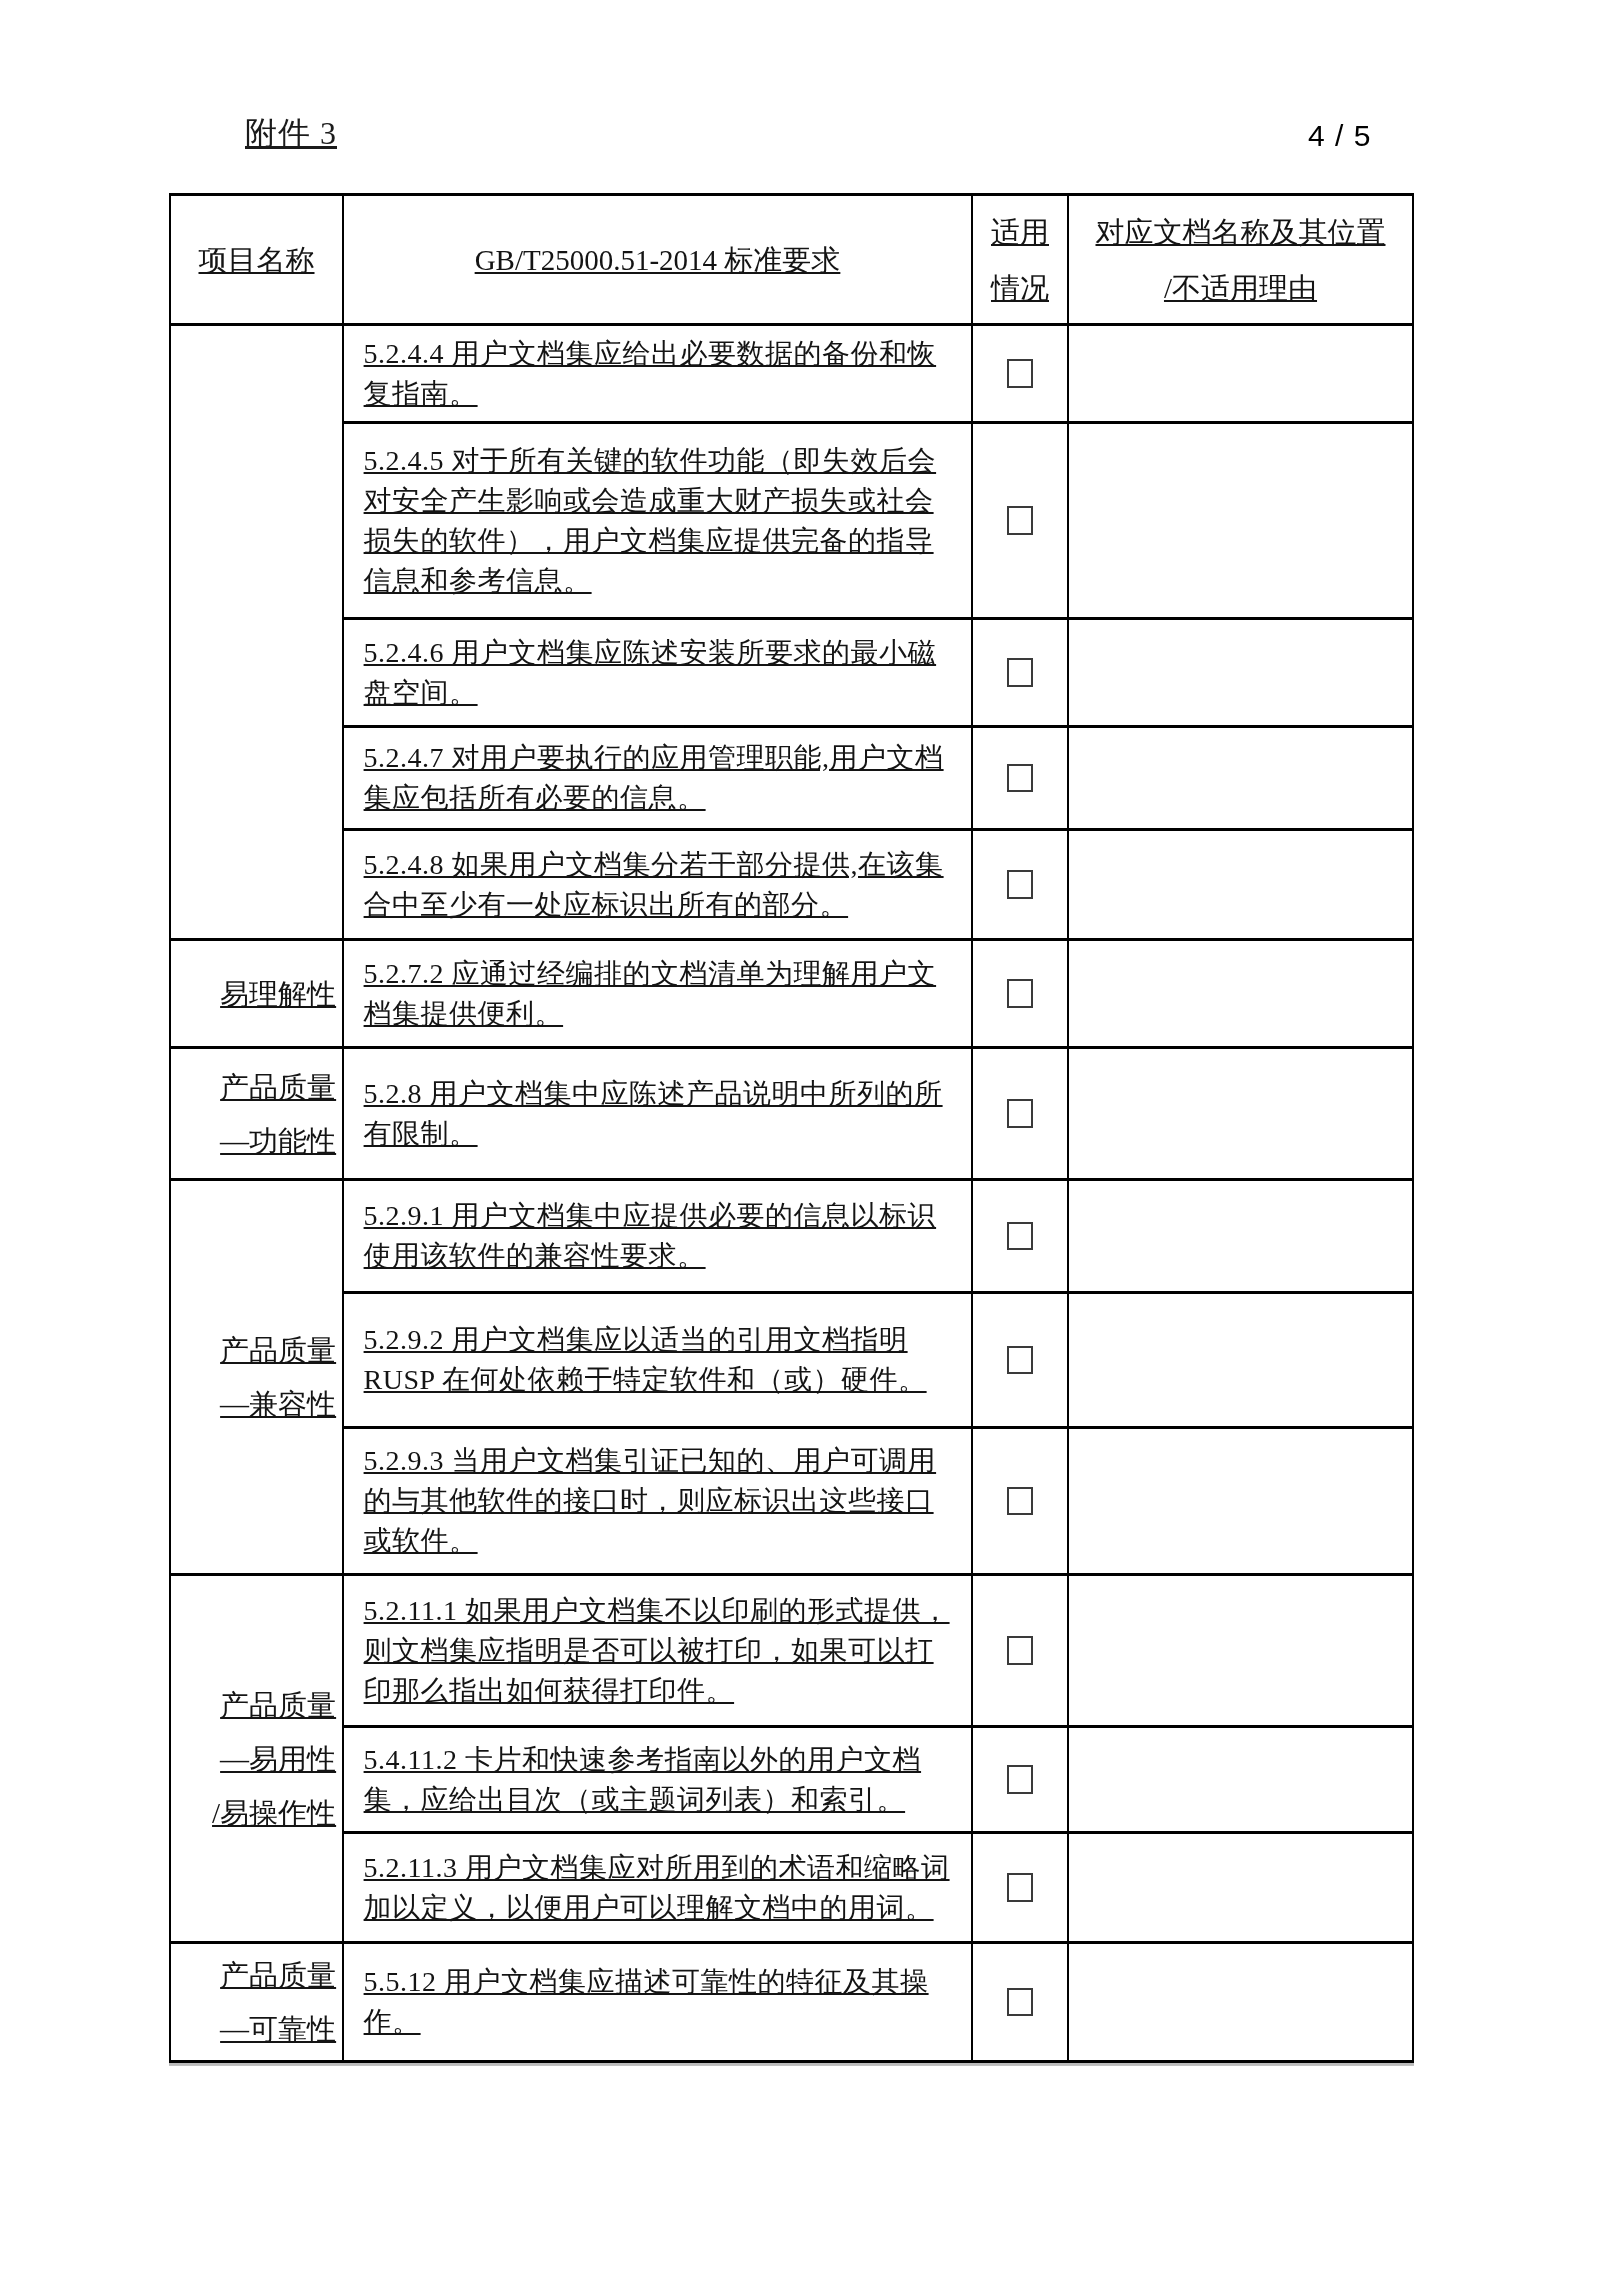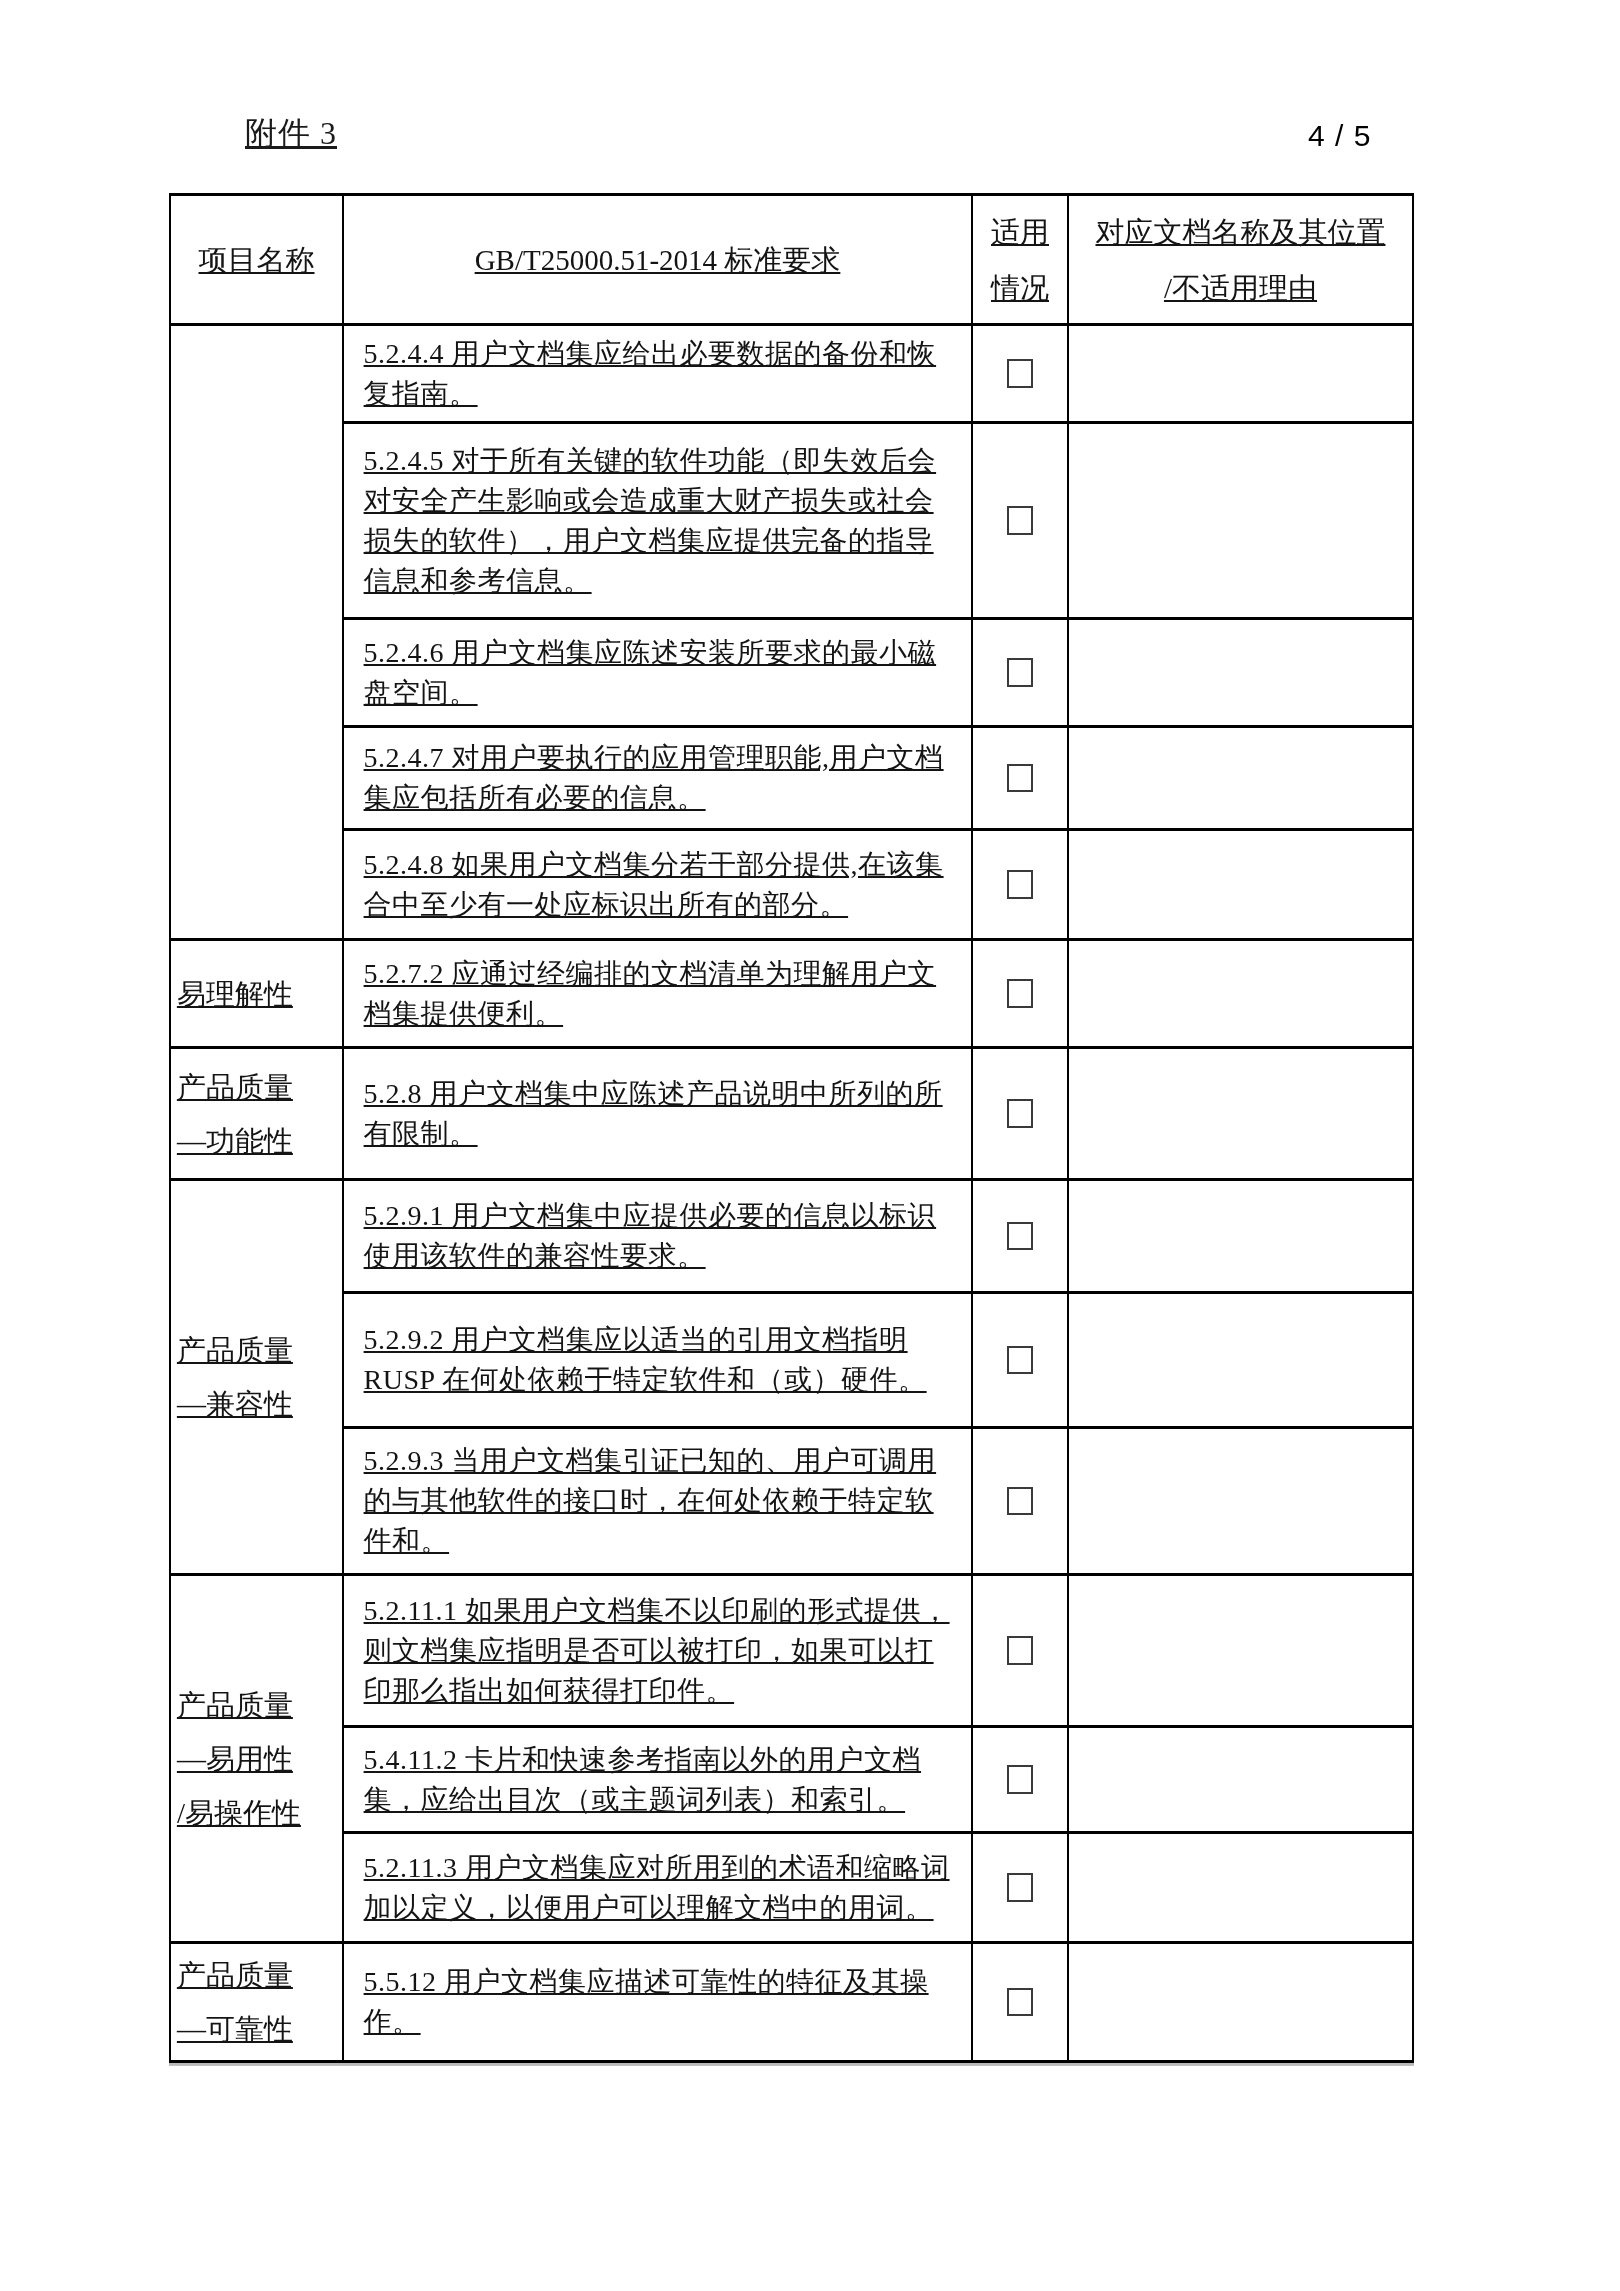--- a/index.html
+++ b/index.html
@@ -45,21 +45,21 @@
     font-size: 29px;
     line-height: 56px;
     text-align: center;
     vertical-align: middle;
     white-space: pre-line;
     padding: 2px 7.8px;
   }
   td.cell-cat {
     font-size: 29px;
     line-height: 54px;
-    text-align: left;
+    text-align: right;
     vertical-align: middle;
     white-space: pre-line;
     padding: 3.9px 5.9px;
   }
   td.cell-req {
     font-size: 28px;
     line-height: 40px;
     text-align: left;
     vertical-align: middle;
     padding: 5.9px 13.7px 5.9px 19.6px;
@@ -151,21 +151,21 @@
         <td class="cell-req">5.2.9.1 用户文档集中应提供必要的信息以标识使用该软件的兼容性要求。</td>
         <td class="cell-chk"><span class="checkbox"></span></td>
         <td class="cell-doc"></td>
       </tr>
       <tr style="height:135px">
         <td class="cell-req">5.2.9.2 用户文档集应以适当的引用文档指明 RUSP 在何处依赖于特定软件和（或）硬件。</td>
         <td class="cell-chk"><span class="checkbox"></span></td>
         <td class="cell-doc"></td>
       </tr>
       <tr style="height:147px">
-        <td class="cell-req">5.2.9.3 当用户文档集引证已知的、用户可调用的与其他软件的接口时，在何处依赖于特定软件和。</td>
+        <td class="cell-req">5.2.9.3 当用户文档集引证已知的、用户可调用的与其他软件的接口时，则应标识出这些接口或软件。</td>
         <td class="cell-chk"><span class="checkbox"></span></td>
         <td class="cell-doc"></td>
       </tr>
 
       <tr style="height:152px">
         <td class="cell-cat" rowspan="3">产品质量
 —易用性
 /易操作性</td>
         <td class="cell-req">5.2.11.1 如果用户文档集不以印刷的形式提供，则文档集应指明是否可以被打印，如果可以打印那么指出如何获得打印件。</td>
         <td class="cell-chk"><span class="checkbox"></span></td>

